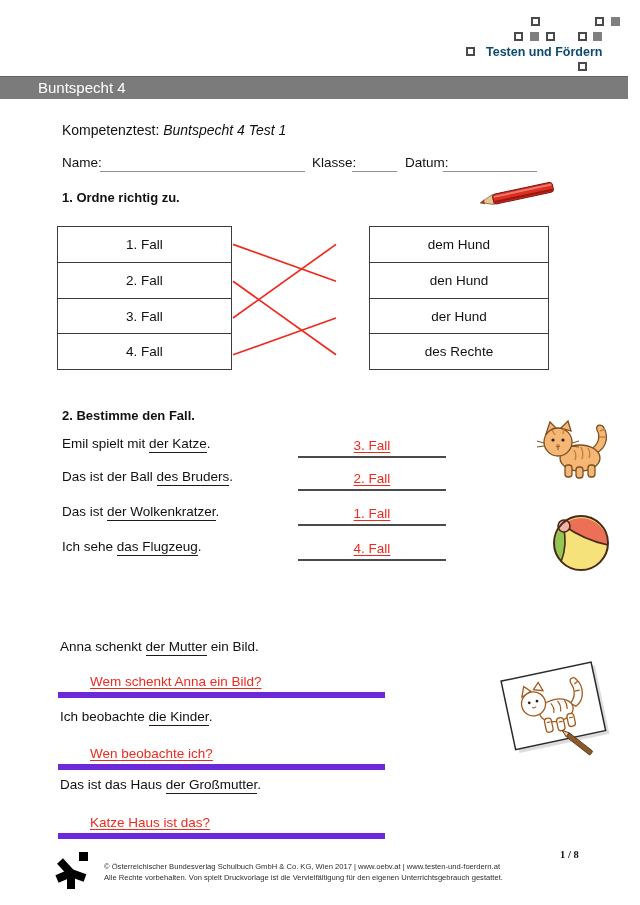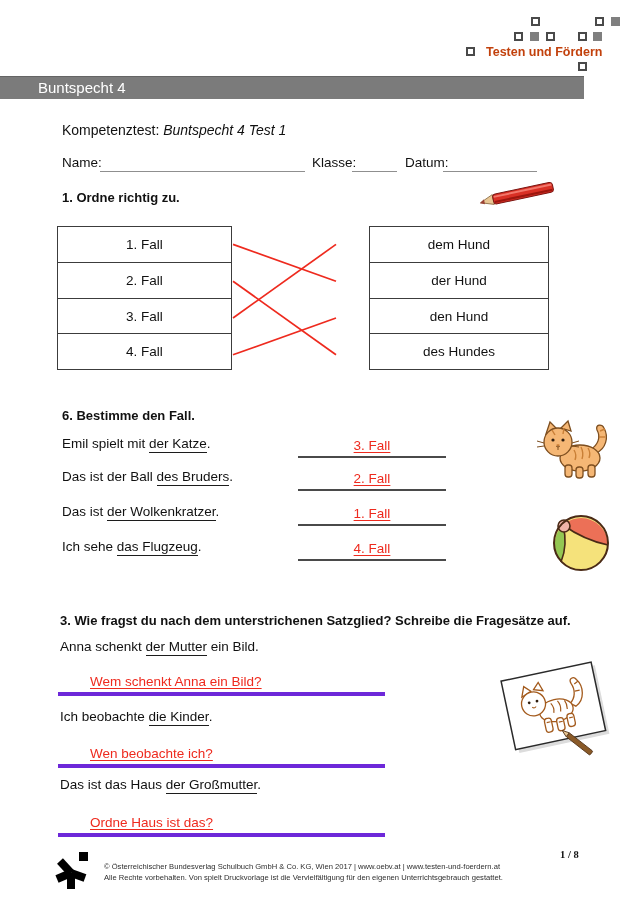--- a/index.html
+++ b/index.html
@@ -3,24 +3,24 @@
 <meta charset="utf-8">
 <style>
   html,body{margin:0;padding:0;background:#e9e9e9;}
   .page{position:relative;width:640px;height:905px;background:#ffffff;margin:0 auto;
         font-family:"Liberation Sans",sans-serif;color:#111;overflow:hidden;}
 
   
   .sq{position:absolute;width:9px;height:9px;box-sizing:border-box;}
   .sq.o{border:2px solid #4a4a4a;background:#fff;}
   .sq.f{background:#7f7f7f;}
-  .brand-text{position:absolute;left:486px;top:45px;font-size:12.5px;font-weight:bold;color:#c2410c;}
-
-  
-  .titlebar{position:absolute;left:0;top:76px;width:584px;height:22px;background:var(--bar,#7b7b7b);
+  .brand-text{position:absolute;left:486px;top:45px;font-size:12.5px;font-weight:bold;color:#0c4a6e;}
+
+  
+  .titlebar{position:absolute;left:0;top:76px;width:628px;height:22px;background:var(--bar,#7b7b7b);
             border-top:1px solid #646464;}
   .titlebar span{position:absolute;left:38px;top:0;line-height:22px;font-size:15px;color:#fff;}
 
   .intro{position:absolute;left:62px;top:122px;font-size:14px;}
   .intro .it{font-style:italic;}
 
   .fieldrow{position:absolute;left:0;top:153px;width:640px;height:20px;font-size:13.5px;}
   .fieldrow .lbl{position:absolute;top:2px;}
   .fieldrow .line{position:absolute;top:0;height:18px;border-bottom:1.5px solid #8f8f8f;}
 
@@ -36,21 +36,21 @@
   .mbox:first-child{margin-top:0;}
   .match svg{position:absolute;left:0;top:0;pointer-events:none;}
   .match svg line{stroke:var(--red,#ee2a1e);stroke-width:1.7;}
 
   
   .sent{position:absolute;left:62px;font-size:13.5px;white-space:nowrap;}
   .u{border-bottom:1px solid #1c1c1c;padding-bottom:1px;}
   .ansline{position:absolute;left:298px;width:148px;height:20px;border-bottom:2px solid #4a4a4a;
            text-align:center;}
   .red{color:var(--red,#ee2a1e);font-size:13.5px;text-decoration:underline;text-underline-offset:2px;}
-  .qline{position:absolute;left:58px;width:327px;height:20px;border-bottom:4px solid #6d28d9;}
+  .qline{position:absolute;left:58px;width:327px;height:20px;border-bottom:6px solid #6d28d9;}
   .qline .red{position:absolute;left:32px;top:2px;white-space:nowrap;}
 
   .art{position:absolute;}
 
   
   .foot-text{position:absolute;left:104px;top:861px;width:430px;font-size:7.6px;line-height:11px;color:#2e2e2e;}
   .foot-page{position:absolute;left:560px;top:849px;font-size:10.5px;font-weight:bold;font-family:Liberation Serif, serif;}
 </style>
 </head>
 <body>
@@ -100,33 +100,33 @@
 
   <div class="match">
     <div class="mcol l">
         <div class="mbox">1. Fall</div>
         <div class="mbox">2. Fall</div>
         <div class="mbox">3. Fall</div>
         <div class="mbox">4. Fall</div>
       </div>
     <div class="mcol r">
         <div class="mbox">dem Hund</div>
+        <div class="mbox">den Hund</div>
         <div class="mbox">der Hund</div>
-        <div class="mbox">den Hund</div>
-        <div class="mbox">des Hundes</div>
+        <div class="mbox">des Rechte</div>
       </div>
     <svg width="460" height="148">
         <line x1="176" y1="18.4" x2="279" y2="55.199999999999996"></line>
         <line x1="176" y1="55.199999999999996" x2="279" y2="128.79999999999998"></line>
         <line x1="176" y1="92" x2="279" y2="18.4"></line>
         <line x1="176" y1="128.79999999999998" x2="279" y2="92"></line>
       </svg>
   </div>
 
-  <div class="h-bold" style="left:62px;top:408px">6. Bestimme den Fall.</div>
+  <div class="h-bold" style="left:62px;top:408px">2. Bestimme den Fall.</div>
 
   <div class="sent" style="top:436px"><span>Emil spielt mit </span><span class="u">der Katze</span><span>.</span></div>
   <div class="ansline" style="top:436px"><span class="red">3. Fall</span></div>
 
   <div class="sent" style="top:469px"><span>Das ist der Ball </span><span class="u">des Bruders</span><span>.</span></div>
   <div class="ansline" style="top:469px"><span class="red">2. Fall</span></div>
 
   <div class="sent" style="top:504px"><span>Das ist </span><span class="u">der Wolkenkratzer</span><span>.</span></div>
   <div class="ansline" style="top:504px"><span class="red">1. Fall</span></div>
 
@@ -173,35 +173,34 @@
     <path d="M15,13 A27,27 0 0 0 13,50 Q20,33 15,13 Z" fill="#94c653"></path>
     <path d="M15,13 A27,27 0 0 1 60,33 Q36,28 15,13 Z" fill="#ec7057"></path>
     <g fill="none" stroke="#4a2a16" stroke-width="1.6">
       <path d="M15,13 Q20,33 13,50"></path>
       <path d="M15,13 Q36,28 60,33"></path>
     </g>
     <circle cx="16" cy="14" r="6" fill="#efb3a8" stroke="#4a2a16" stroke-width="1.6"></circle>
     <circle cx="33" cy="31" r="27" fill="none" stroke="#4a2a16" stroke-width="2"></circle>
   </svg>
 
-  <div class="h-bold" style="left:60px;top:613px">3. Wie fragst du nach dem unterstrichenen Satzglied? Schreibe die Fragesätze auf.</div>
 
   <div class="sent" style="left:60px;top:639px"><span>Anna schenkt </span><span class="u">der Mutter</span><span> ein Bild.</span></div>
   <div class="qline" style="top:672px">
       <span class="red">Wem schenkt Anna ein Bild?</span>
     </div>
 
   <div class="sent" style="left:60px;top:709px"><span>Ich beobachte </span><span class="u">die Kinder</span><span>.</span></div>
   <div class="qline" style="top:744px">
       <span class="red">Wen beobachte ich?</span>
     </div>
 
   <div class="sent" style="left:60px;top:777px"><span>Das ist das Haus </span><span class="u">der Großmutter</span><span>.</span></div>
   <div class="qline" style="top:813px">
-      <span class="red">Ordne Haus ist das?</span>
+      <span class="red">Katze Haus ist das?</span>
     </div>
 
   <svg class="art" style="left:494px;top:653px" width="118" height="112" viewBox="0 0 118 112">
     <g transform="rotate(-12 59 56)">
       <rect x="17" y="22" width="92" height="70" fill="#dcdcdc"></rect>
       <rect x="14" y="18" width="92" height="70" fill="#ffffff" stroke="#2a2a2a" stroke-width="1.5"></rect>
       <g stroke="#a35a1c" stroke-width="1.3" fill="#ffffff">
         <path d="M82,58 C92,54 94,40 88,32 C86,28 80,29 82,35 C85,42 83,50 77,54 Z"></path>
         <ellipse cx="62" cy="58" rx="17" ry="11"></ellipse>
         <rect x="48" y="64" width="7" height="14" rx="3"></rect>

